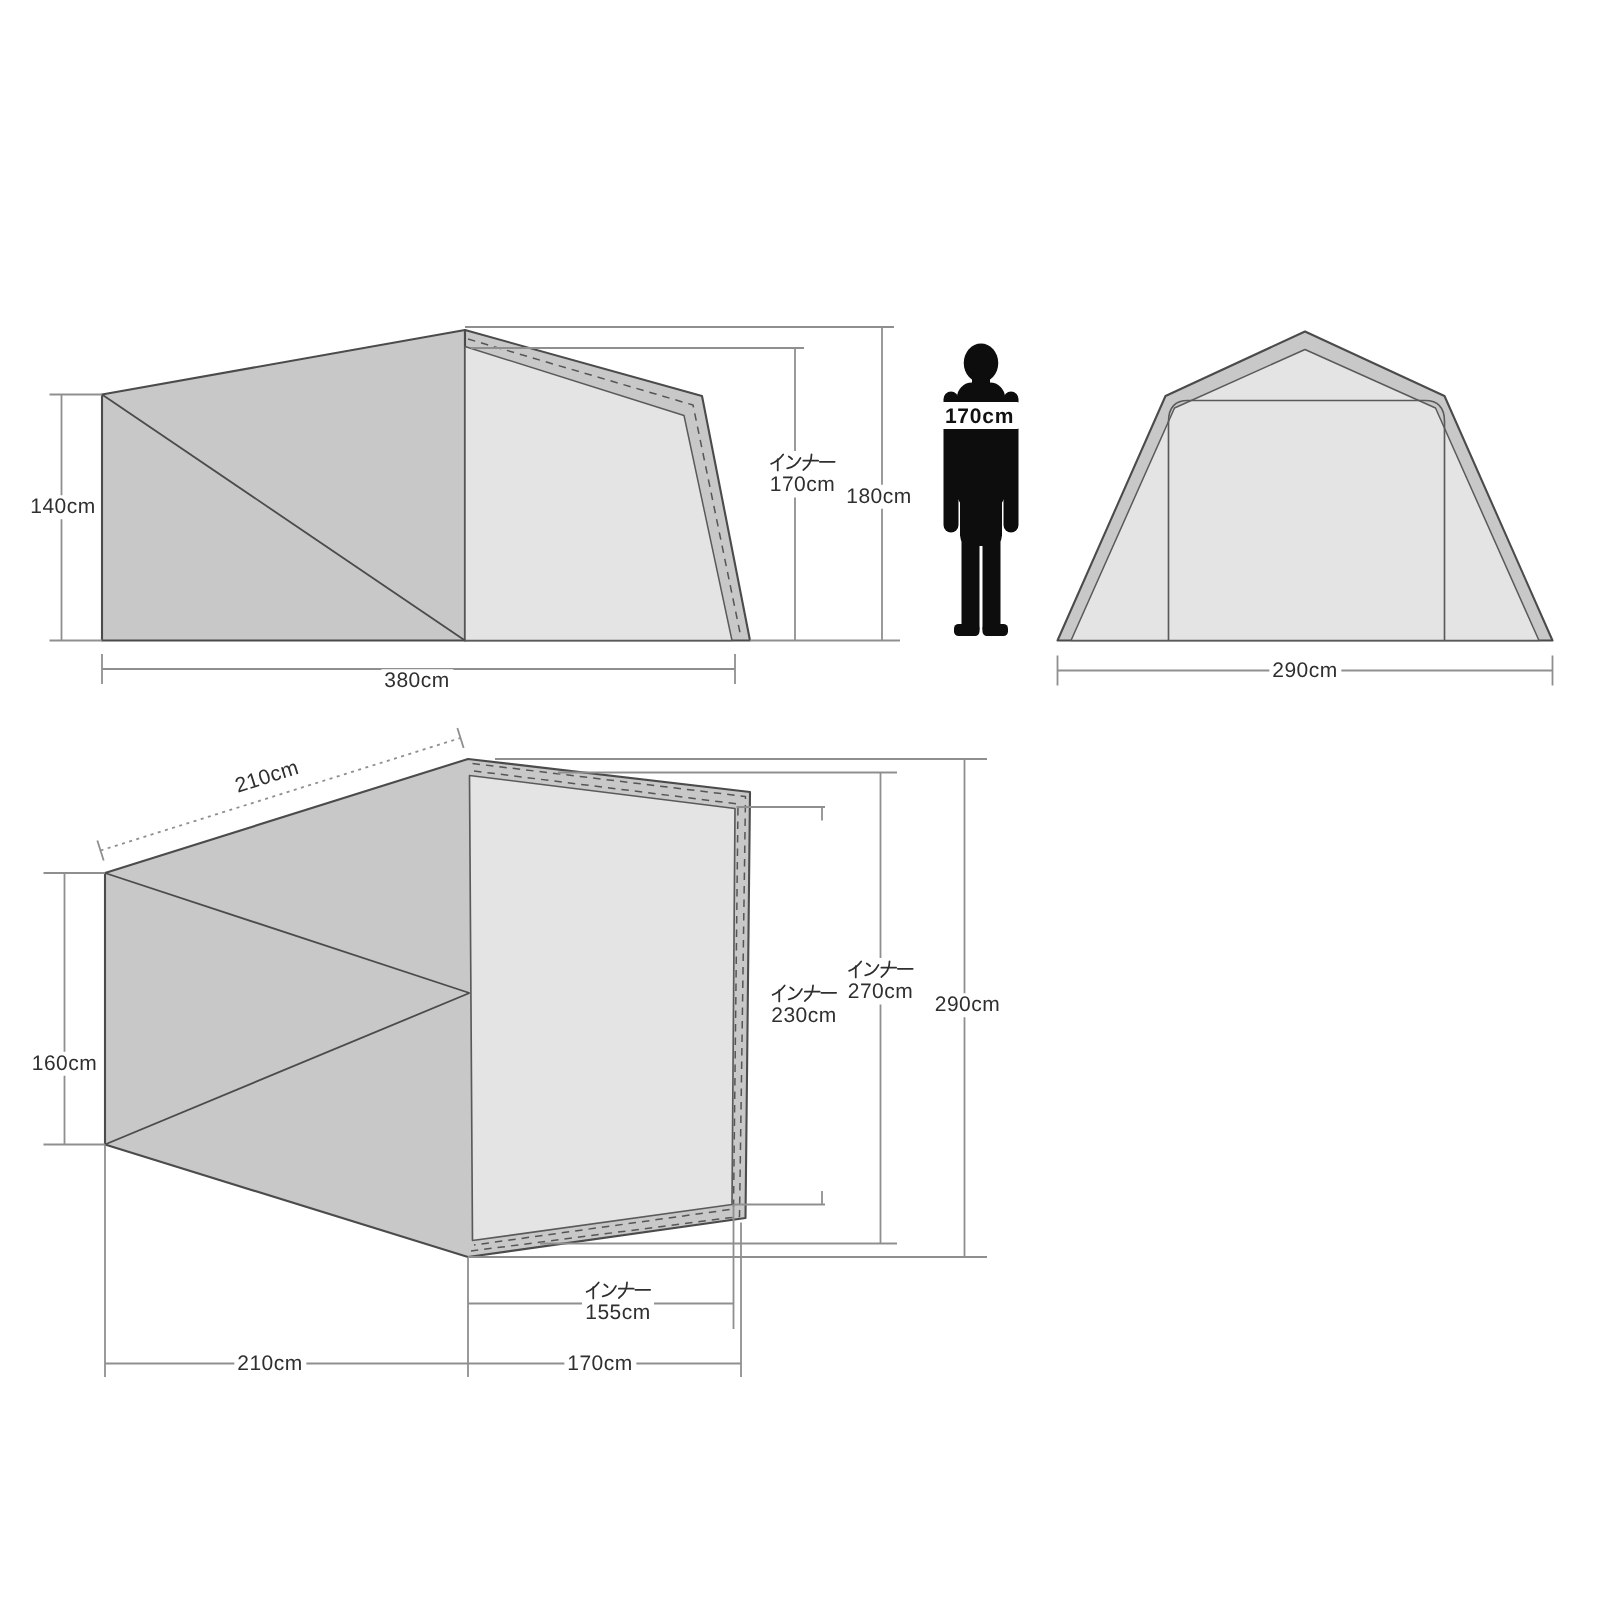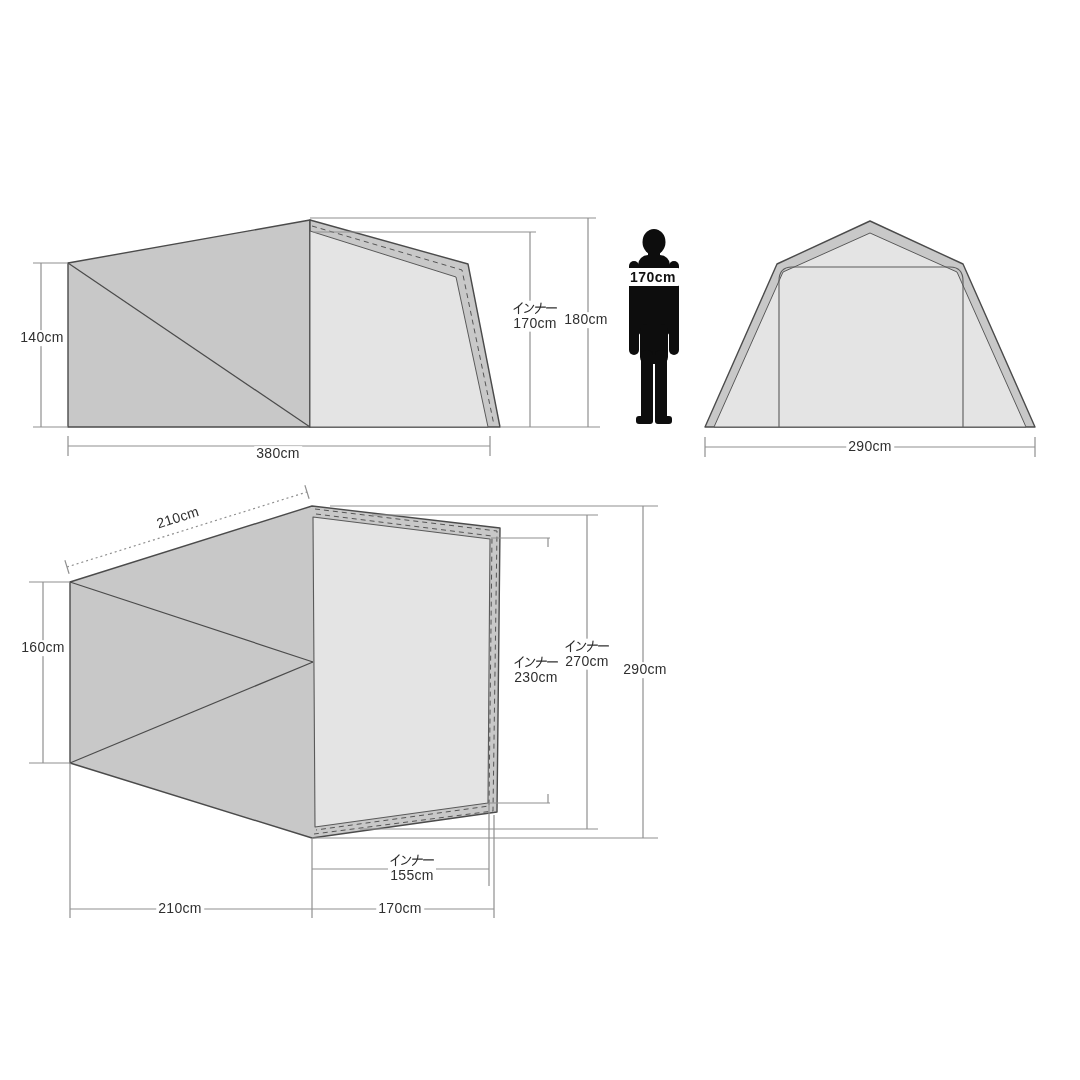--- a/index.html
+++ b/index.html
@@ -117,28 +117,28 @@
         <svg viewBox="0 0 100 100" width="13" height="13" aria-hidden="true">
           <path d="M12,42 L88,42" fill="none" stroke="#2f2f2f" stroke-width="9" stroke-linecap="round"></path>
           <path d="M54,10 C54,38 45,66 12,90" fill="none" stroke="#2f2f2f" stroke-width="9" stroke-linecap="round"></path>
         </svg>
         <svg viewBox="0 0 100 100" width="13" height="13" aria-hidden="true">
           <path d="M12,48 L88,48" fill="none" stroke="#2f2f2f" stroke-width="9" stroke-linecap="round"></path>
         </svg>
       </span>
   <span>170cm</span>
 </div>
-<div class="lbl" style="left:586px;top:320px">180cm</div>
+<div class="lbl" style="left:586px;top:331px">180cm</div>
 
 <div class="person-tag" style="left:653px;top:277px">170cm</div>
 
 <div class="lbl" style="left:870px;top:447px">290cm</div>
 
 <div class="lbl rot" style="left:178px;top:518px">210cm</div>
-<div class="lbl" style="left:43px;top:648px">160cm</div>
+<div class="lbl" style="left:43px;top:709px">160cm</div>
 <div class="lbl col" style="left:536px;top:670px">
   <span class="jp" aria-label="インナー">
         <svg viewBox="0 0 100 100" width="13" height="13" aria-hidden="true">
           <path d="M78,10 C60,34 42,48 16,58" fill="none" stroke="#2f2f2f" stroke-width="9" stroke-linecap="round"></path>
           <path d="M50,34 L50,92" fill="none" stroke="#2f2f2f" stroke-width="9" stroke-linecap="round"></path>
         </svg>
         <svg viewBox="0 0 100 100" width="13" height="13" aria-hidden="true">
           <path d="M22,20 C29,24 34,28 39,34" fill="none" stroke="#2f2f2f" stroke-width="9" stroke-linecap="round"></path>
           <path d="M14,82 C42,78 66,60 82,28" fill="none" stroke="#2f2f2f" stroke-width="9" stroke-linecap="round"></path>
         </svg>

